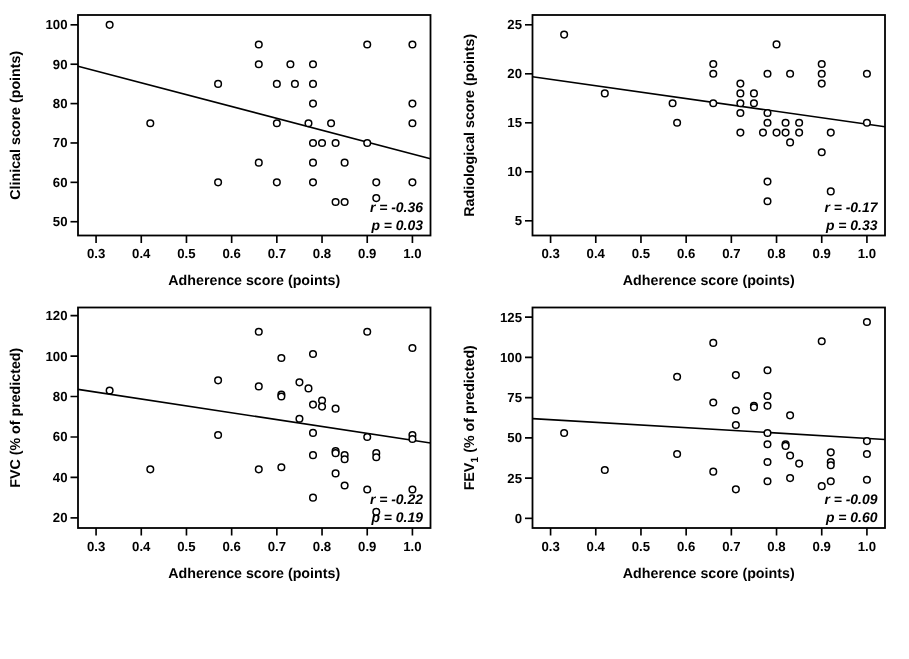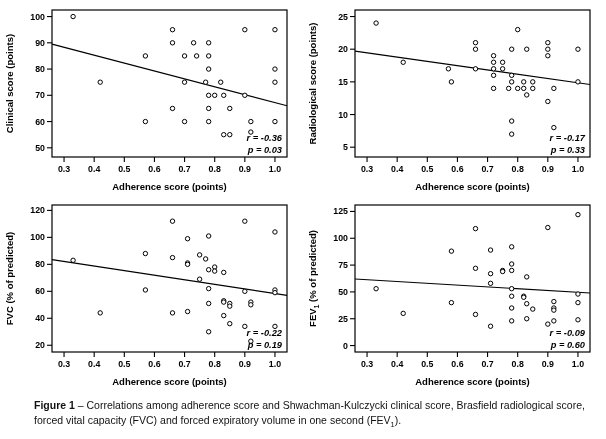--- a/index.html
+++ b/index.html
@@ -315,14 +315,13 @@
           <circle cx="250.84615384615384" cy="125.88321167883213" r="2.2" fill="#ffffff" stroke="#000000" stroke-width="1"></circle>
           <circle cx="244.82051282051282" cy="129.1021897810219" r="2.2" fill="#ffffff" stroke="#000000" stroke-width="1"></circle>
           <circle cx="187.57692307692307" cy="131.24817518248176" r="2.2" fill="#ffffff" stroke="#000000" stroke-width="1"></circle>
           <text x="282" y="141" text-anchor="end" style="font-family:&quot;Liberation Sans&quot;,sans-serif;font-weight:bold;fill:#000000;font-size:9.3px;font-style:italic;">r = -0.09</text>
           <text x="282" y="153" text-anchor="end" style="font-family:&quot;Liberation Sans&quot;,sans-serif;font-weight:bold;fill:#000000;font-size:9.3px;font-style:italic;">p = 0.60</text>
           <text x="169.5" y="190" text-anchor="middle" style="font-family:&quot;Liberation Sans&quot;,sans-serif;font-weight:bold;fill:#000000;font-size:9.5px;">Adherence score (points)</text>
           <text transform="translate(13 83.5) rotate(-90)" text-anchor="middle" style="font-family:&quot;Liberation Sans&quot;,sans-serif;font-weight:bold;fill:#000000;font-size:9.5px;"><tspan>FEV</tspan><tspan dy="2.5" style="font-size:7px;">1</tspan><tspan dy="-2.5"> (% of predicted)</tspan></text>
         </svg>
     </div>
   </div>
-  <p class="caption"><strong>Figure 1</strong><span> – Correlations among adherence score and Shwachman-Kulczycki clinical score, Brasfield radiological score, forced vital capacity (FVC) and forced expiratory volume in one second (FEV</span><sub>1</sub><span>).</span></p>
 </div>
 
 </body></html>

